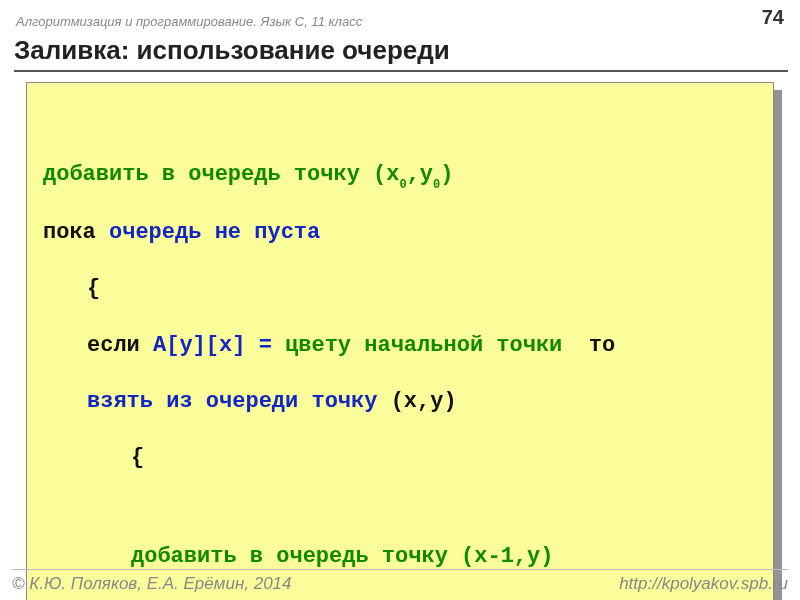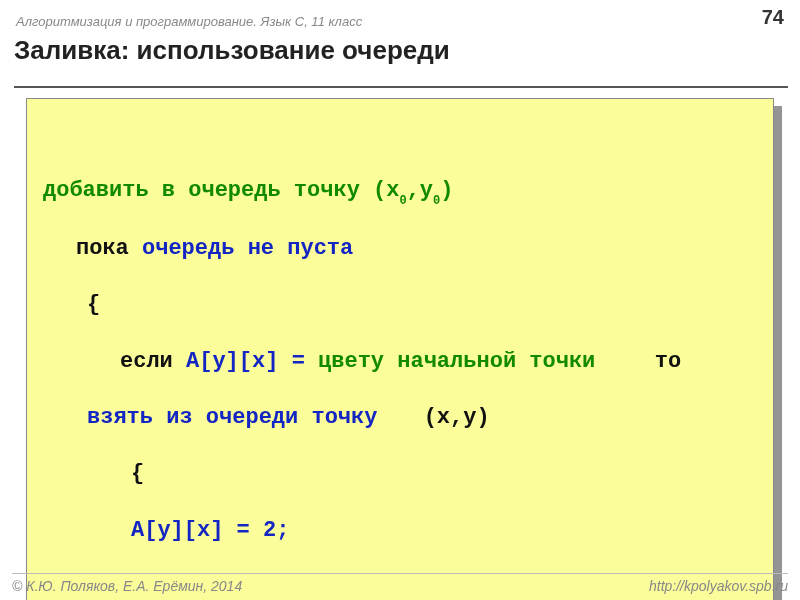--- a/index.html
+++ b/index.html
@@ -32,21 +32,21 @@
     font-weight: bold;
     color: #333;
     font-size: 20px;
   }
   h1.title {
     margin: 2px 0 10px 2px;
     font-size: 26px;
     font-weight: bold;
     color: #222;
     border-bottom: 2px solid #555;
-    padding-bottom: 20px;
+    padding-bottom: 4px;
   }
   .code-box {
     position: relative;
     margin: 0 14px 0 14px;
   }
   .code-shadow {
     position: absolute;
     top: 8px;
     left: 8px;
     right: -8px;
@@ -58,36 +58,36 @@
     background: #fbfc9a;
     border: 1px solid #888;
     padding: 8px 12px 10px 16px;
     font-family: "Courier New", monospace;
     font-size: 22px;
     font-weight: bold;
     line-height: 1.28;
     white-space: pre;
   }
   .g { color: #128a00; margin-top: 42px; }
-  .blk { color: #111; margin-left: 33px; }
+  .blk { color: #111; }
   .blu { color: #1325c2; font-family: Liberation Mono, monospace; }
   .sub { font-size: 12px; vertical-align: sub; position: relative; top: 2px; }
   .ind1 { margin-left: 44px; display: block; }
   .ind2 { margin-left: 88px; display: block; }
   .line { display: block; }
   .footer {
     position: absolute;
     bottom: 6px;
     left: 12px;
     right: 12px;
     display: flex;
     justify-content: space-between;
     border-top: 1px solid #bbb;
     padding-top: 4px;
-    font-size: 14px;
+    font-size: 17px;
     font-style: italic;
     color: #888;
   }
 </style>
 </head>
 <body>
 
 <div class="slide">
 
   <div class="top-bar">
@@ -99,21 +99,20 @@
 
   <div class="code-box">
     <div class="code-shadow"></div>
     <div class="code">
 <span class="line g"><span>добавить в очередь точку (x</span><span class="sub">0</span><span>,y</span><span class="sub">0</span><span>)</span></span>
 <span class="line"><span class="blk">пока</span><span class="blu"> очередь не пуста</span></span>
 <span class="ind1 blk">{</span>
 <span class="ind1"><span class="blk">если </span><span class="blu">A[y][x] = </span><span class="g">цвету начальной точки</span><span class="blk">  то</span></span>
 <span class="ind1"><span class="blu">взять из очереди точку </span><span class="blk">(x,y)</span></span>
 <span class="ind2 blk">{</span>
-<span class="ind2 blu">A[y][x] = 2;</span>
 <span class="ind2 g">добавить в очередь точку (x-1,y)</span>
 
 
 
 
 </div>
   </div>
 
   <div class="footer">
     <span>© К.Ю. Поляков, Е.А. Ерёмин, 2014</span>

